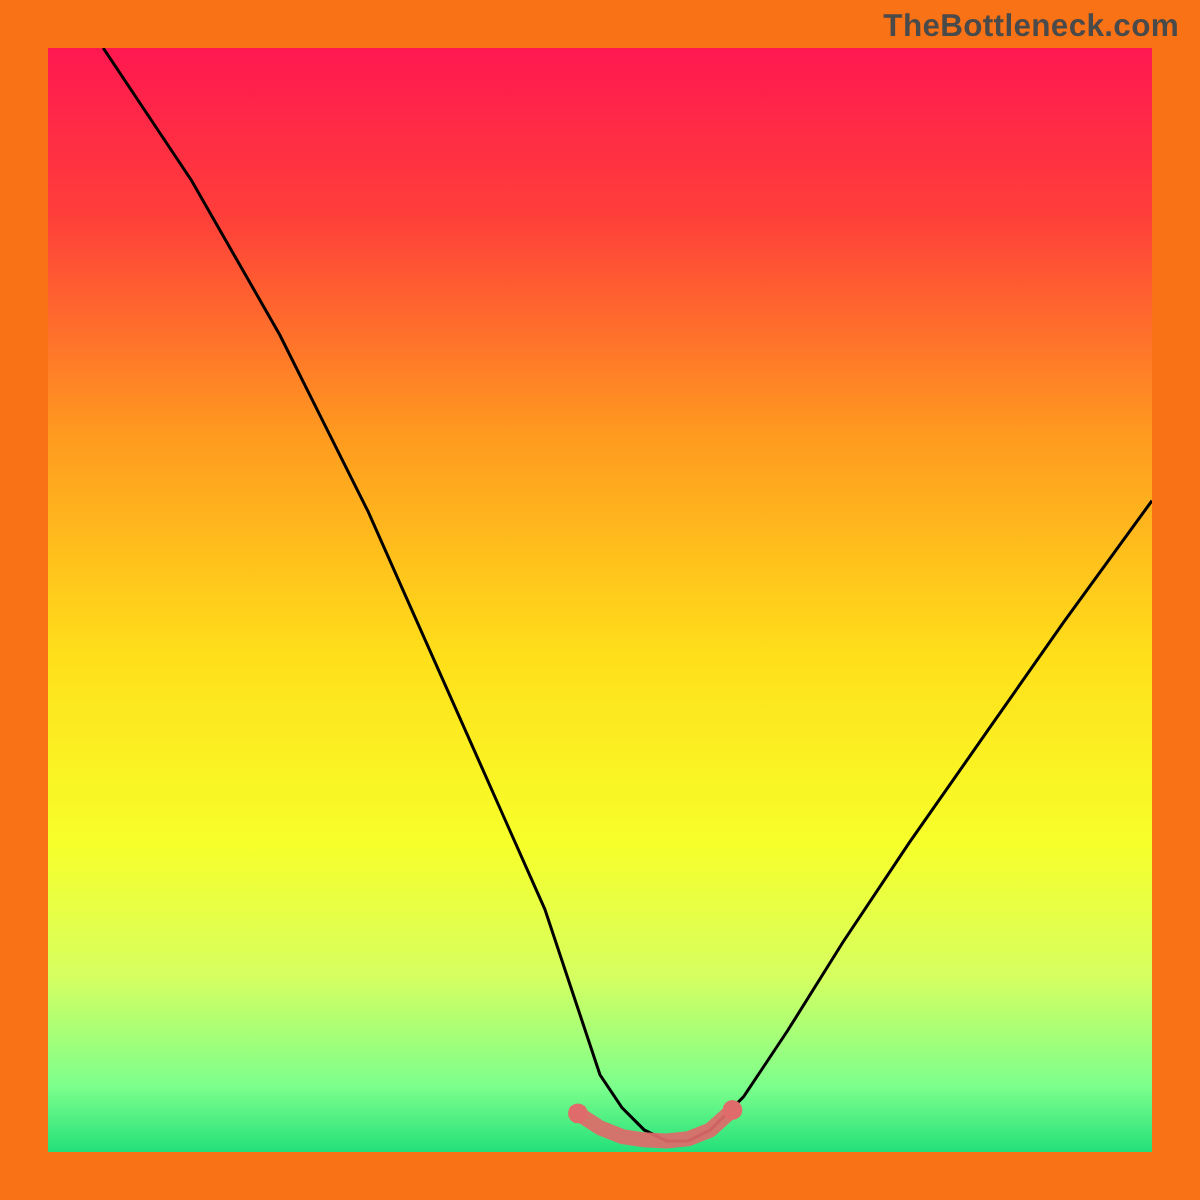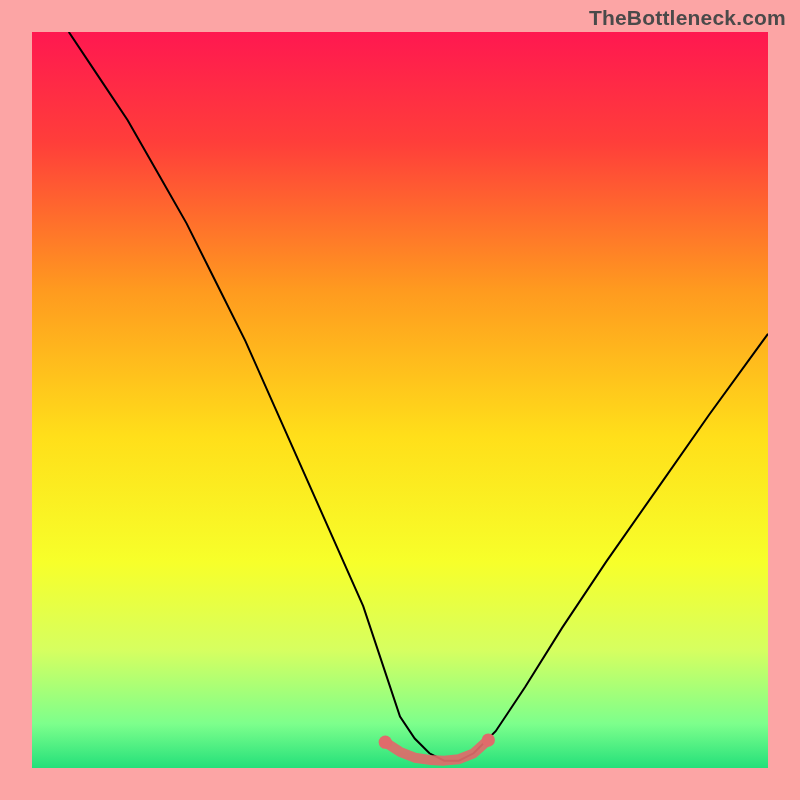--- a/index.html
+++ b/index.html
@@ -7,21 +7,21 @@
     padding: 0;
     width: 800px;
     height: 800px;
     background: #000;
     position: relative;
     font-family: Arial, sans-serif;
   }
   .outer {
     width: 800px;
     height: 800px;
-    background: #fca5a5;
+    background: #f97316;
     position: relative;
   }
   .watermark {
     position: absolute;
     top: 6px;
     right: 14px;
     color: #4a4a4a;
     font-size: 21px;
     font-weight: 600;
     z-index: 10;

